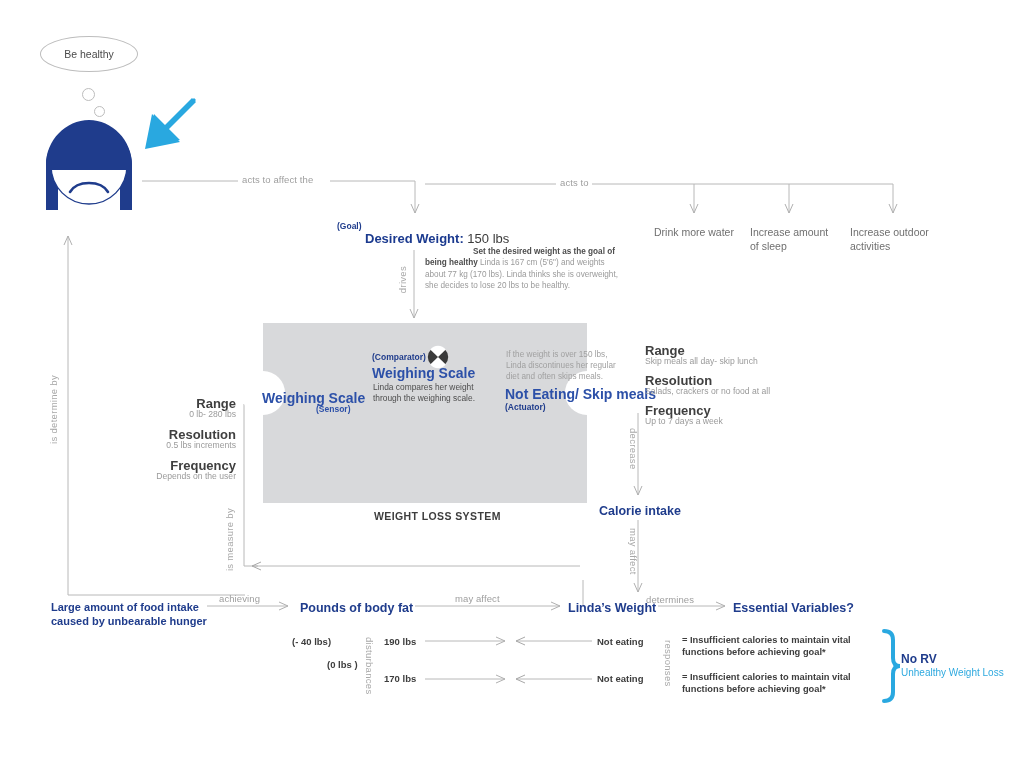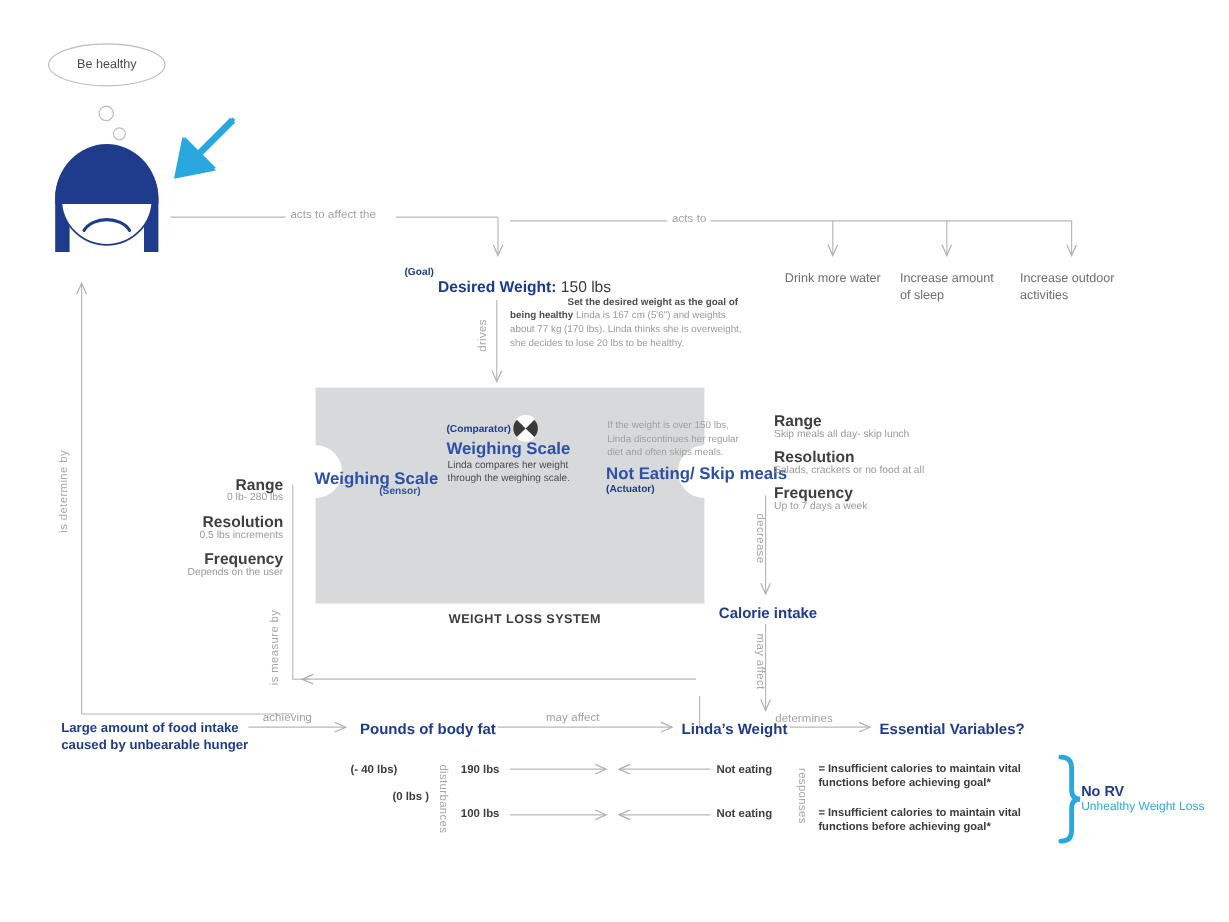--- a/index.html
+++ b/index.html
@@ -256,20 +256,20 @@
   <div class="bnode" id="n-fat">Pounds of body fat</div>
   <div class="bnode" id="n-lw">Linda’s Weight</div>
   <div class="bnode" id="n-ev">Essential Variables?</div>
 
   <div class="cell" style="left:292px;top:636px;">(- 40 lbs)</div>
   <div class="cell" style="left:384px;top:636px;">190 lbs</div>
   <div class="cell" style="left:597px;top:636px;">Not eating</div>
   <div class="resp" style="left:682px;top:634px;width:190px;">=  Insufficient calories to maintain vital functions before achieving goal*</div>
 
   <div class="cell" style="left:302px;top:659px;margin-left:25px;">(0 lbs )</div>
-  <div class="cell" style="left:384px;top:673px;">100 lbs</div>
+  <div class="cell" style="left:384px;top:673px;">170 lbs</div>
   <div class="cell" style="left:597px;top:673px;">Not eating</div>
   <div class="resp" style="left:682px;top:671px;width:190px;">=  Insufficient calories to maintain vital functions before achieving goal*</div>
 
   <div class="abs" id="norv">No RV</div>
   <div class="abs" id="norv-sub">Unhealthy Weight Loss</div>
 
 </div>
 
 </body></html>

